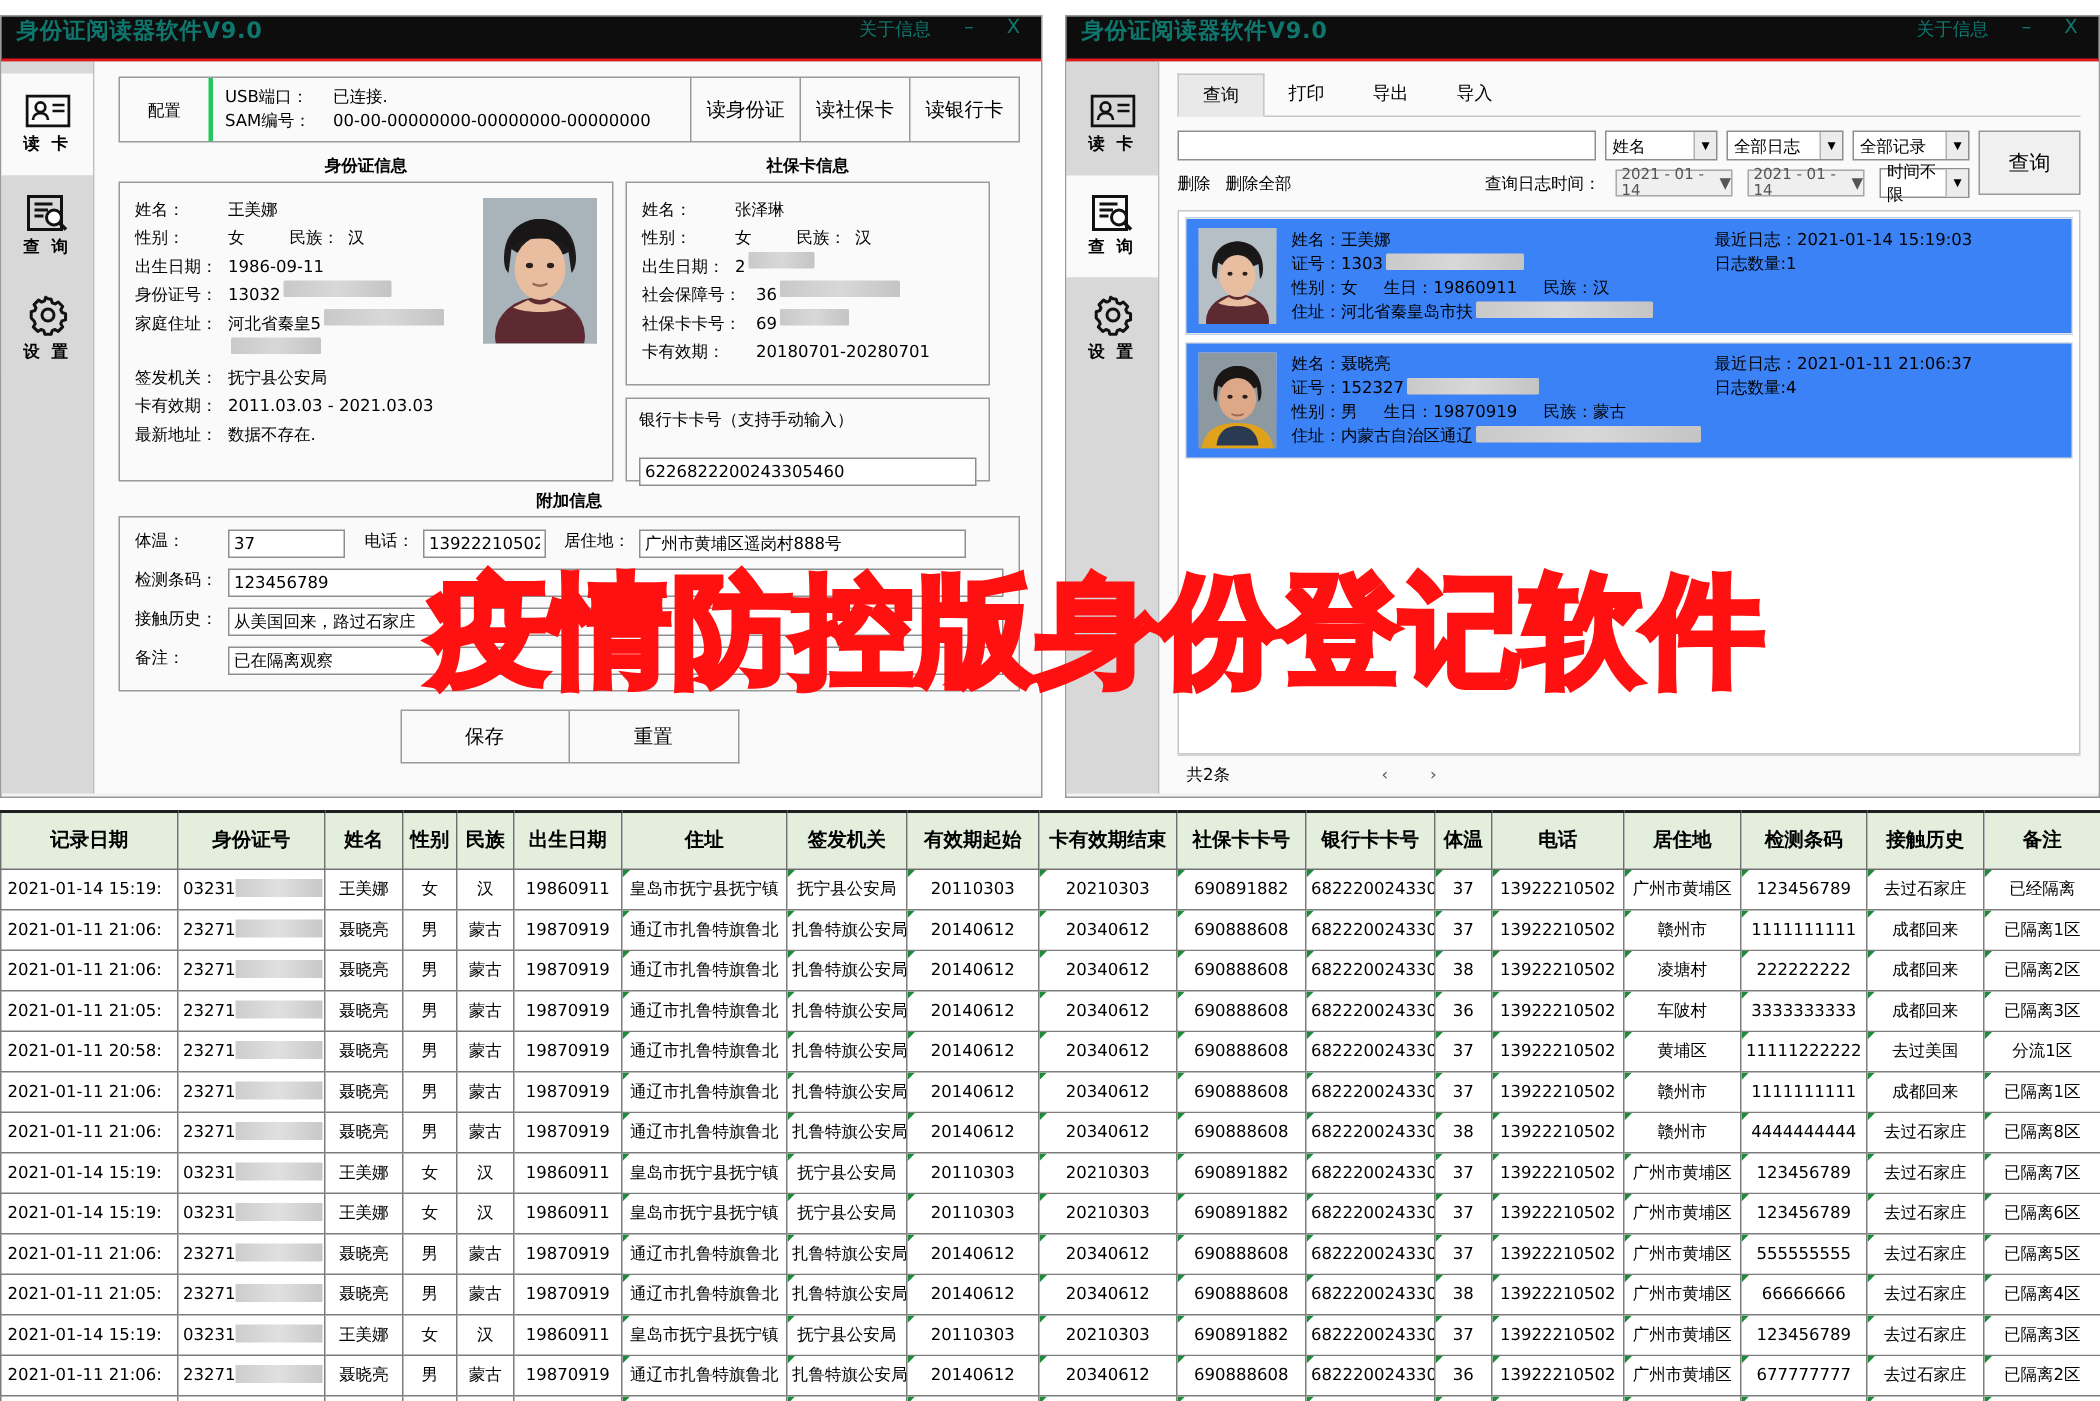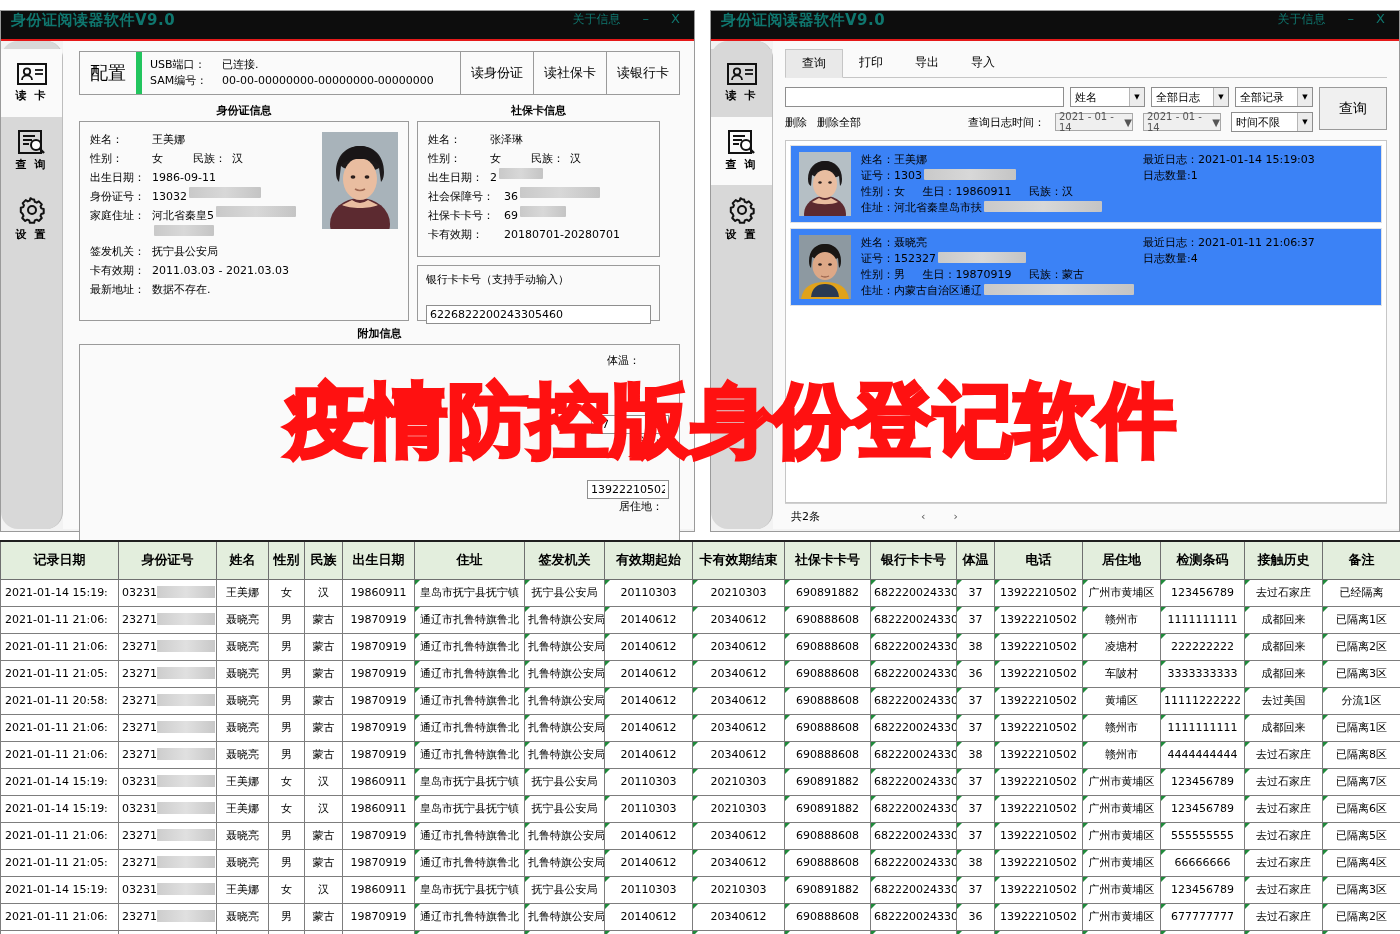--- a/index.html
+++ b/index.html
@@ -32,38 +32,37 @@
   .title-min { font-size:13px; margin-right:22px; }
   .title-close { font-size:13px; margin-right:4px; }
 
   .win-body { display:flex; height:calc(100% - 32px); }
 
   
   .sidebar {
     width:62px; background:#d8d8d8; flex:0 0 62px;
     border-right:1px solid #bdbdbd;
     padding-top:8px;
-    border-radius:17px;
   }
   .side-item {
     height:68px; display:flex; flex-direction:column;
     align-items:center; justify-content:center; gap:3px;
     background:#d8d8d8;
   }
   .side-item.active { background:#fafafa; }
   .side-label { font-size:11px; letter-spacing:2px; font-weight:bold; }
   .side-ico svg { display:block; }
 
   
   .content-left { flex:1; background:#fafafa; padding:10px 14px 0 16px; position:relative; }
 
   .topbar { display:flex; border:1px solid #9a9a9a; background:#fafafa; height:44px; }
   .tb-config {
     width:62px; display:flex; align-items:center; justify-content:center;
-    border-right:6px solid #22c55e; font-size:18px;
+    border-right:3px solid #22c55e; font-size:11px;
   }
   .tb-status { flex:1; padding:3px 8px; display:flex; flex-direction:column; justify-content:center; }
   .tb-row { display:flex; font-size:11px; line-height:16px; }
   .tb-key { width:72px; }
   .tb-val { }
   .tb-btn {
     width:73px; display:flex; align-items:center; justify-content:center;
     border-left:1px solid #9a9a9a; font-size:13px;
   }
 
@@ -98,21 +97,21 @@
 
   .bank-label { font-size:11px; margin-bottom:18px; }
   .inp {
     border:1px solid #8e8e8e; background:#fff; height:19px;
     font-size:11px; padding:0 3px; line-height:18px;
     font-family:"DejaVu Sans","Liberation Sans",sans-serif;
     color:#000; width:100%;
   }
 
   .addpanel { border:1px solid #9a9a9a; margin-top:2px; padding:8px 10px 10px; background:#fafafa; }
-  .arow { display:flex; align-items:flex-end; font-size:11px; margin-bottom:7px;flex-direction:column; }
+  .arow { display:flex; align-items:flex-start; font-size:11px; margin-bottom:7px; }
   .akey { width:62px; flex:0 0 62px; }
   .akey2 { width:46px; flex:0 0 46px; text-align:right; margin-right:6px; }
   .akey3 { width:56px; flex:0 0 56px; text-align:right; margin-right:6px; }
   .inp-temp { width:78px; }
   .inp-phone { width:82px; }
   .inp-live { width:218px; }
   .inp-wide { flex:1; }
 
   .btnrow { display:flex; justify-content:center; margin-top:12px; }
   .bigbtn {
@@ -148,21 +147,21 @@
     display:flex; align-items:center; justify-content:center; font-size:14px;
     margin-left:2px;
   }
   .qrow2 { display:flex; align-items:center; gap:10px; margin-top:5px; font-size:11px; }
   .linkish { font-size:11px; }
   .spacer { flex:1; }
   .datebox {
     width:78px; height:18px; border:1px solid #a8a8a8; background:#efefef; color:#555;
     display:flex; align-items:center; font-size:10px; padding-left:3px;
   }
-  .c-time { width:82px; }
+  .c-time { width:60px; }
 
   .reclist { margin-top:8px; background:#fff; border:1px solid #c6c6c6;
              flex:1; overflow:hidden; padding:4px; }
   .reccard { background:#3b82f6; border:1px solid #e2e2e2; display:flex; padding:6px 8px; margin-bottom:5px; }
   .rc-photo { width:52px; height:64px; flex:0 0 52px; margin-right:10px; overflow:hidden;
               background:linear-gradient(#c2ccd2,#8d9aa2); }
   .rc-main { flex:1; font-size:11px; line-height:16px; }
   .rc-right { width:230px; font-size:11px; line-height:16px; }
 
   .statusbar { display:flex; align-items:center; height:26px; font-size:11px; padding:12px 6px;
@@ -381,20 +380,24 @@
           <span class="akey">体温：</span>
           <input class="inp inp-temp" value="37" style="">
           <span class="akey2">电话：</span>
           <input class="inp inp-phone" value="13922210502" style="">
           <span class="akey3">居住地：</span>
           <input class="inp inp-live" value="广州市黄埔区遥岗村888号" style="">
         </div>
         <div class="arow">
           <span class="akey">检测条码：</span>
           <input class="inp inp-wide" value="123456789" style="">
+        </div>
+        <div class="arow">
+          <span class="akey">接触历史：</span>
+          <input class="inp inp-wide" value="从美国回来，路过石家庄" style="">
         </div>
         <div class="arow" style="margin-bottom:0">
           <span class="akey">备注：</span>
           <input class="inp inp-wide" value="已在隔离观察" style="">
         </div>
       </div>
 
       <div class="btnrow">
         <div class="bigbtn">保存</div>
         <div class="bigbtn">重置</div>

